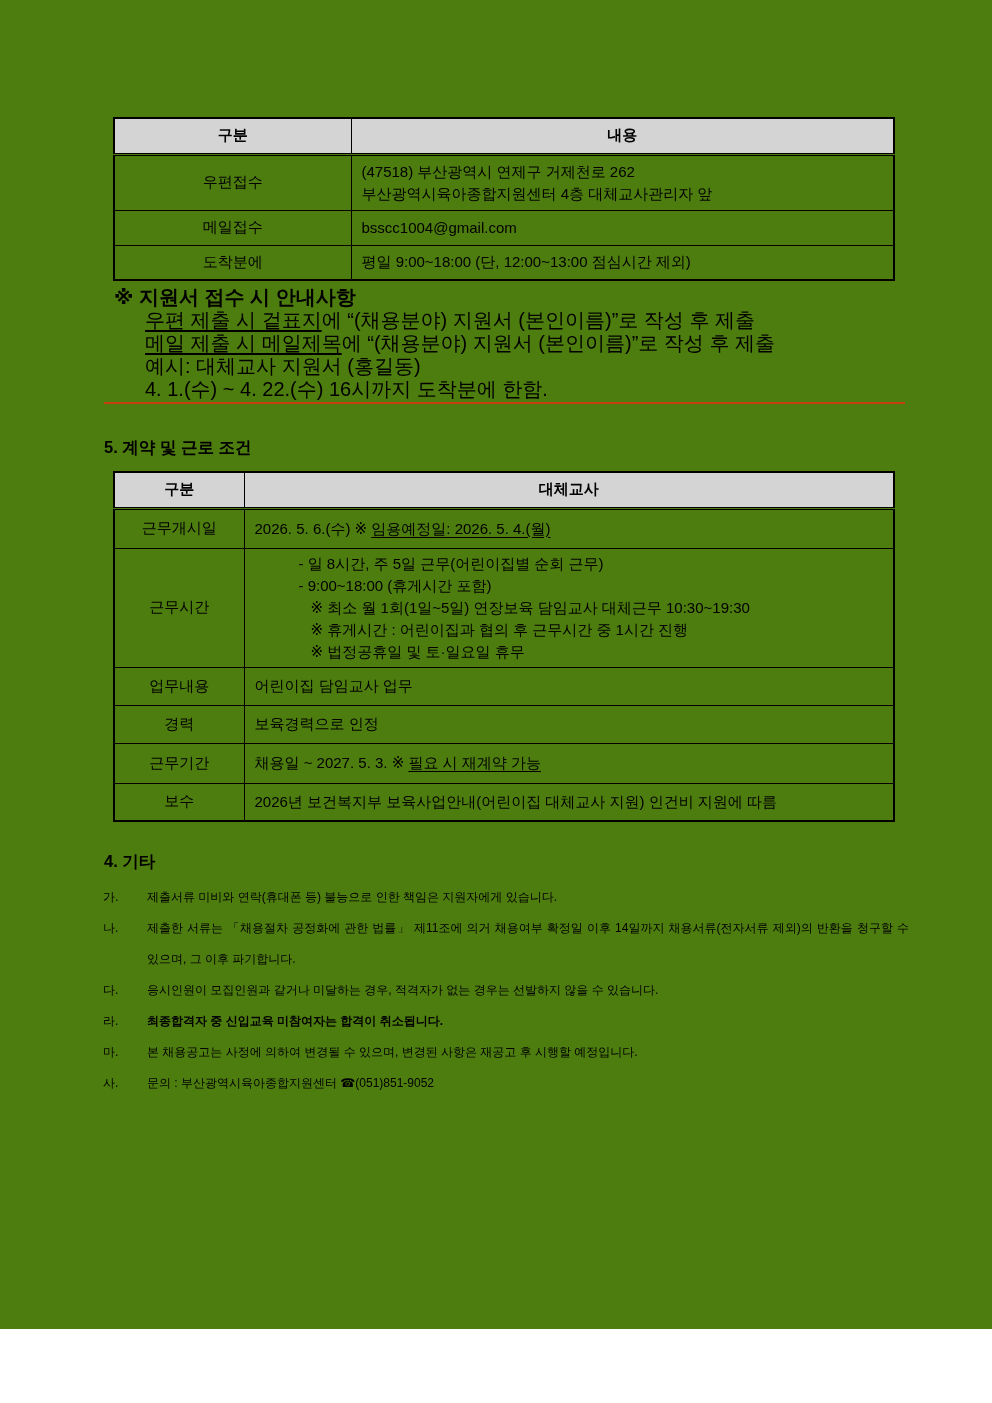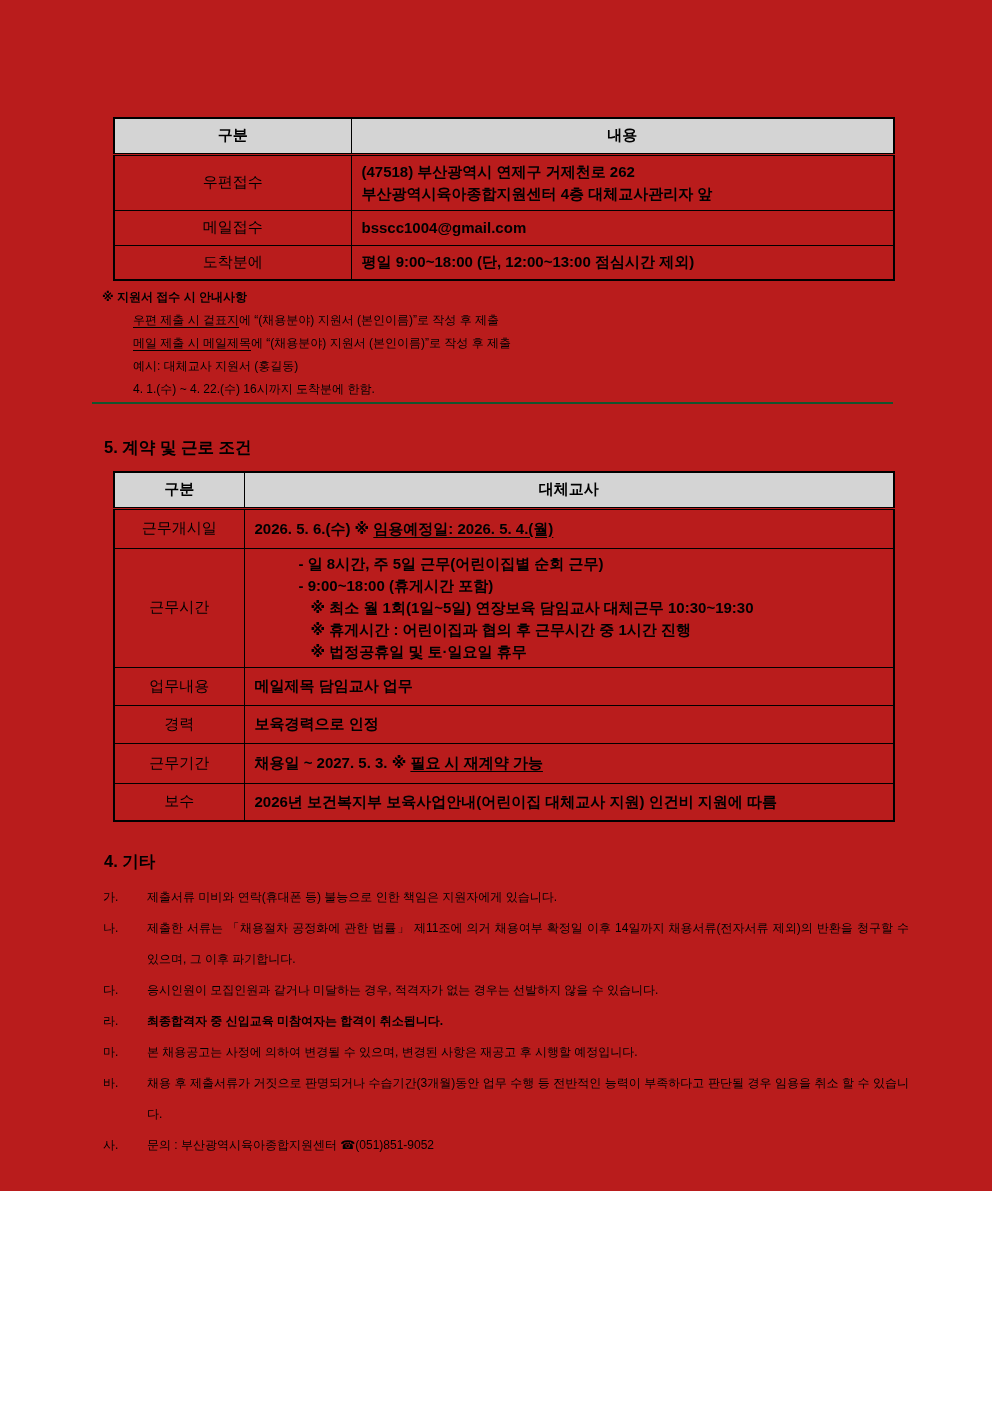--- a/index.html
+++ b/index.html
@@ -1,43 +1,43 @@
 <!DOCTYPE html>
 <html><head>
 <meta charset="utf-8">
 <style>
   * { margin:0; padding:0; box-sizing:border-box; }
   html,body { background:#ffffff; }
   body { font-family:"Liberation Sans","DejaVu Sans",sans-serif; color:#000; }
-  .page { position:relative; width:992px; height:1191px; background:#b91c1c; overflow:hidden; }
+  .page { position:relative; width:992px; height:1329px; background:#4d7c0f; overflow:hidden; }
 
   
   table.tbl { position:absolute; left:113px; width:782px; border-collapse:collapse; table-layout:fixed;
               border:2px solid #000; font-size:15px; }
   table.tbl th, table.tbl td { border:1px solid #000; vertical-align:middle; }
   table.tbl thead th { background:#d4d4d4; height:36px; font-weight:bold; text-align:center;
                        border-bottom:3px double #000; }
   td.lab { text-align:center;margin-top:36px; }
-  td.val { text-align:left; padding:4px 10px; line-height:22px;font-weight:bold; }
+  td.val { text-align:left; padding:4px 10px; line-height:22px; }
   .contact { top:117px; }
   .contact col.c1 { width:237px; }
   .work { top:471px; }
   .work col.c1 { width:130px; }
   tr.r56 td { height:56px; }
   tr.r35 td { height:35px; }
   tr.r40 td { height:40px; }
   tr.r38 td { height:38px; }
   tr.r117 td { height:117px; }
   .ul { text-decoration:underline; text-underline-offset:3px; }
   .wh-line { line-height:22px; white-space:nowrap;margin-left:44px; }
   .wh-line.indent { padding-left:12px; }
 
   
-  .notice { position:absolute; left:92px; top:286px; width:801px; font-size:12px; line-height:23px;
-            border-bottom:2px solid #14532d; padding-bottom:1px; }
+  .notice { position:absolute; left:104px; top:286px; width:801px; font-size:20px; line-height:23px;
+            border-bottom:2px solid #c2410c; padding-bottom:1px; }
   .notice-title { font-weight:bold; padding-left:10px; }
   .notice-line { padding-left:41px; white-space:nowrap; }
 
   
   .sec-heading { position:absolute; left:104px; font-size:16.5px; font-weight:bold; }
   .sec5 { top:437px; }
   .sec6 { top:851px; }
 
   
   .items { position:absolute; left:103px; top:882px; width:806px; font-size:12px; line-height:31px;
@@ -122,21 +122,21 @@
         <td class="val">
           <div class="wh-line">- 일 8시간, 주 5일 근무(어린이집별 순회 근무)</div>
           <div class="wh-line">- 9:00~18:00 (휴게시간 포함)</div>
           <div class="wh-line indent">※ 최소 월 1회(1일~5일) 연장보육 담임교사 대체근무 10:30~19:30</div>
           <div class="wh-line indent">※ 휴게시간 : 어린이집과 협의 후 근무시간 중 1시간 진행</div>
           <div class="wh-line indent">※ 법정공휴일 및 토·일요일 휴무</div>
         </td>
       </tr>
       <tr class="r38">
         <td class="lab">업무내용</td>
-        <td class="val">메일제목 담임교사 업무</td>
+        <td class="val">어린이집 담임교사 업무</td>
       </tr>
       <tr class="r38">
         <td class="lab">경력</td>
         <td class="val">보육경력으로 인정</td>
       </tr>
       <tr class="r40">
         <td class="lab">근무기간</td>
         <td class="val">
           <span>채용일 ~ 2027. 5. 3. ※ </span><span class="ul">필요 시 재계약 가능</span>
         </td>
@@ -160,20 +160,17 @@
     <p class="item">
       <span class="item-label">다.</span><span class="item-text">응시인원이 모집인원과 같거나 미달하는 경우, 적격자가 없는 경우는 선발하지 않을 수 있습니다.</span>
     </p>
     <p class="item">
       <span class="item-label">라.</span><span class="item-text bold">최종합격자 중 신입교육 미참여자는 합격이 취소됩니다.</span>
     </p>
     <p class="item">
       <span class="item-label">마.</span><span class="item-text">본 채용공고는 사정에 의하여 변경될 수 있으며, 변경된 사항은 재공고 후 시행할 예정입니다.</span>
     </p>
     <p class="item">
-      <span class="item-label">바.</span><span class="item-text">채용 후 제출서류가 거짓으로 판명되거나 수습기간(3개월)동안 업무 수행 등 전반적인 능력이 부족하다고 판단될 경우 임용을 취소 할 수 있습니다.</span>
-    </p>
-    <p class="item">
       <span class="item-label">사.</span><span class="item-text">문의 : 부산광역시육아종합지원센터 ☎(051)851-9052</span>
     </p>
   </div>
 
 </div>
 
 </body></html>

